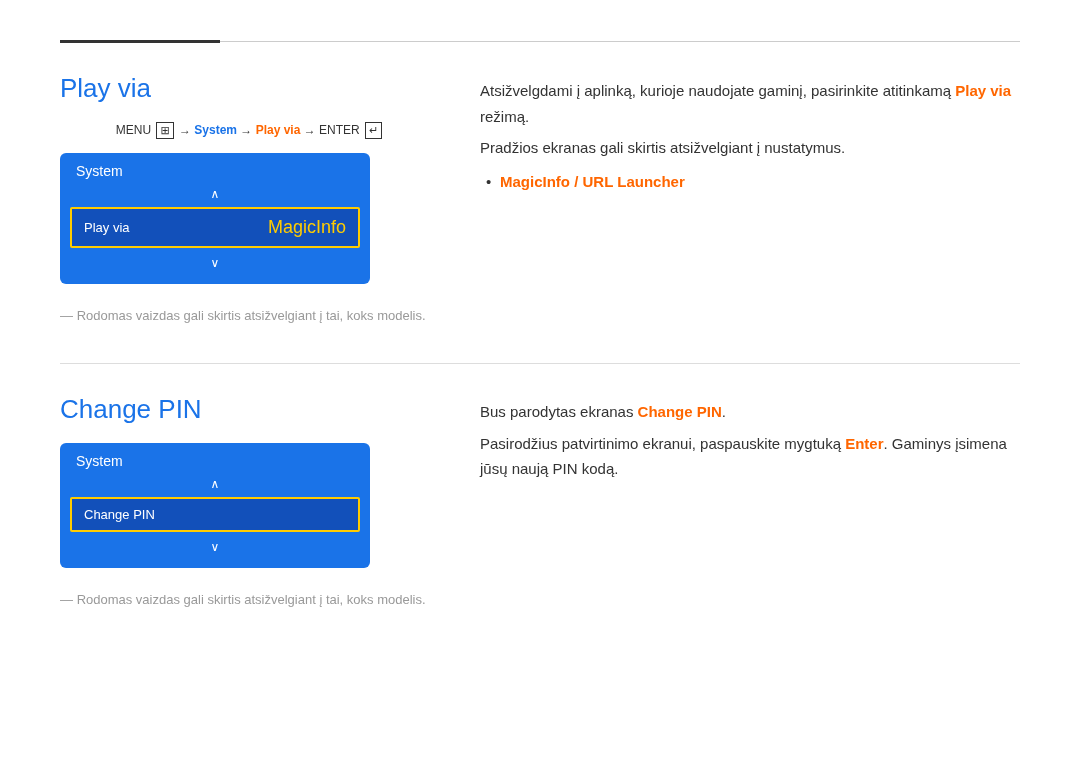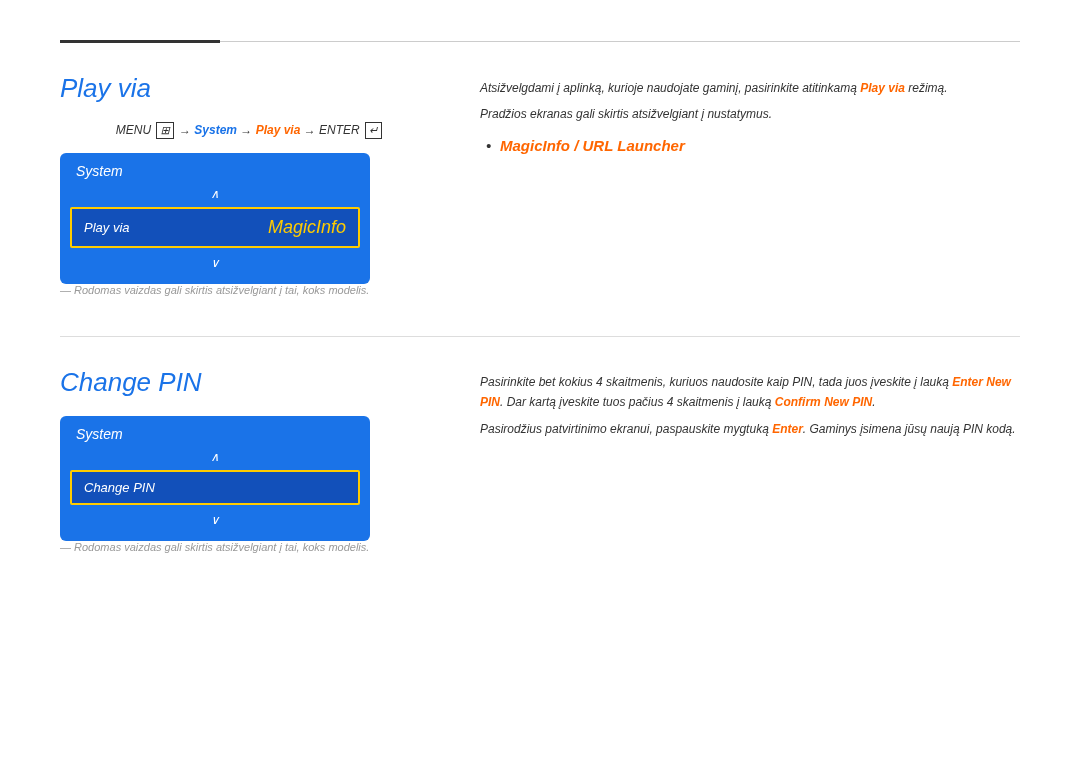--- a/index.html
+++ b/index.html
@@ -9,21 +9,20 @@
       font-size: 14px;
       color: #333;
       width: 1080px;
       min-height: 763px;
       padding: 0;
     }
 
     .page-container {
       padding: 40px 60px;
       max-width: 1080px;
-      font-style: italic;
     }
 
     
     .top-border {
       display: flex;
       align-items: center;
       margin-bottom: 30px;
     }
     .top-border-thick {
       width: 160px;
@@ -133,31 +132,31 @@
     }
 
     .system-box-arrow-down {
       text-align: center;
       color: #fff;
       font-size: 12px;
       padding: 4px 0;
     }
 
     .note-text {
-      font-size: 11px;
+      font-size: 13px;
       color: #999;
-      margin-top: 0;
+      margin-top: 24px;
     }
     .note-text::before {
       content: '— ';
     }
 
     
     .desc-text {
-      font-size: 12px;
+      font-size: 15px;
       color: #333;
       line-height: 1.7;
       margin-bottom: 6px;
     }
 
     .bullet-list {
       list-style: none;
       padding-left: 20px;
       margin-top: 8px;
     }
@@ -254,21 +253,21 @@
           <span class="system-box-item-label">Change PIN</span>
         </div>
         <div class="system-box-arrow-down">∨</div>
       </div>
 
       <p class="note-text">Rodomas vaizdas gali skirtis atsižvelgiant į tai, koks modelis.</p>
     </div>
 
     <div class="section-right">
       <p class="desc-text">
-        Pasirinkite bet kokius 4 skaitmenis, kuriuos naudosite kaip PIN, tada juos įveskite į lauką <span class="highlight-orange">Enter New PIN</span>. Dar kartą įveskite tuos pačius 4 skaitmenis į lauką <span class="highlight-orange">Confirm New PIN</span>.
+        Bus parodytas ekranas <span class="highlight-orange">Change PIN</span>.
       </p>
       <p class="desc-text">
         Pasirodžius patvirtinimo ekranui, paspauskite mygtuką <span class="highlight-orange">Enter</span>. Gaminys įsimena jūsų naują PIN kodą.
       </p>
     </div>
   </div>
 
 </div>
 
 </body></html>

